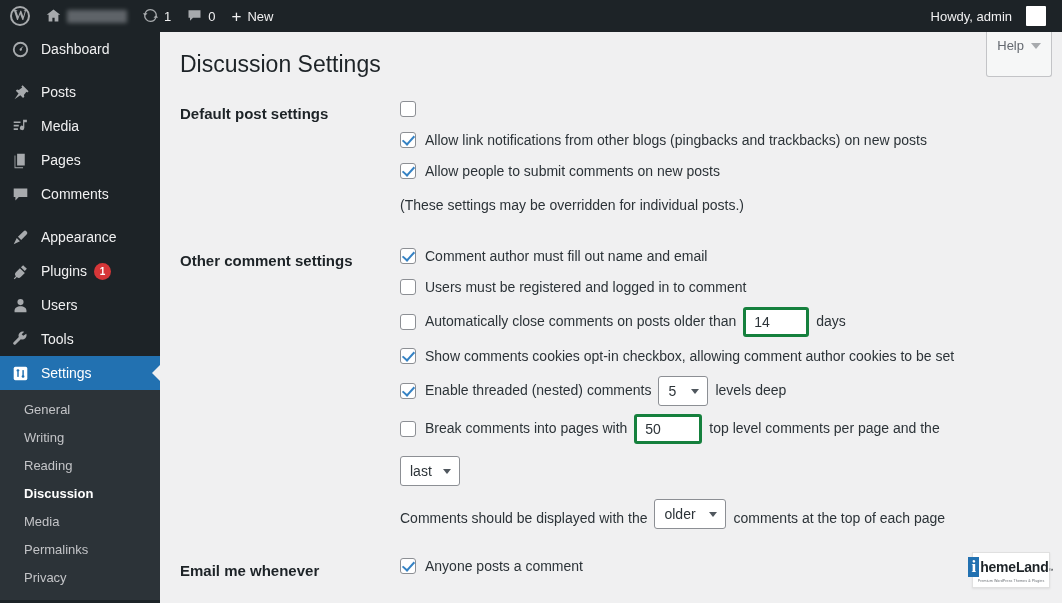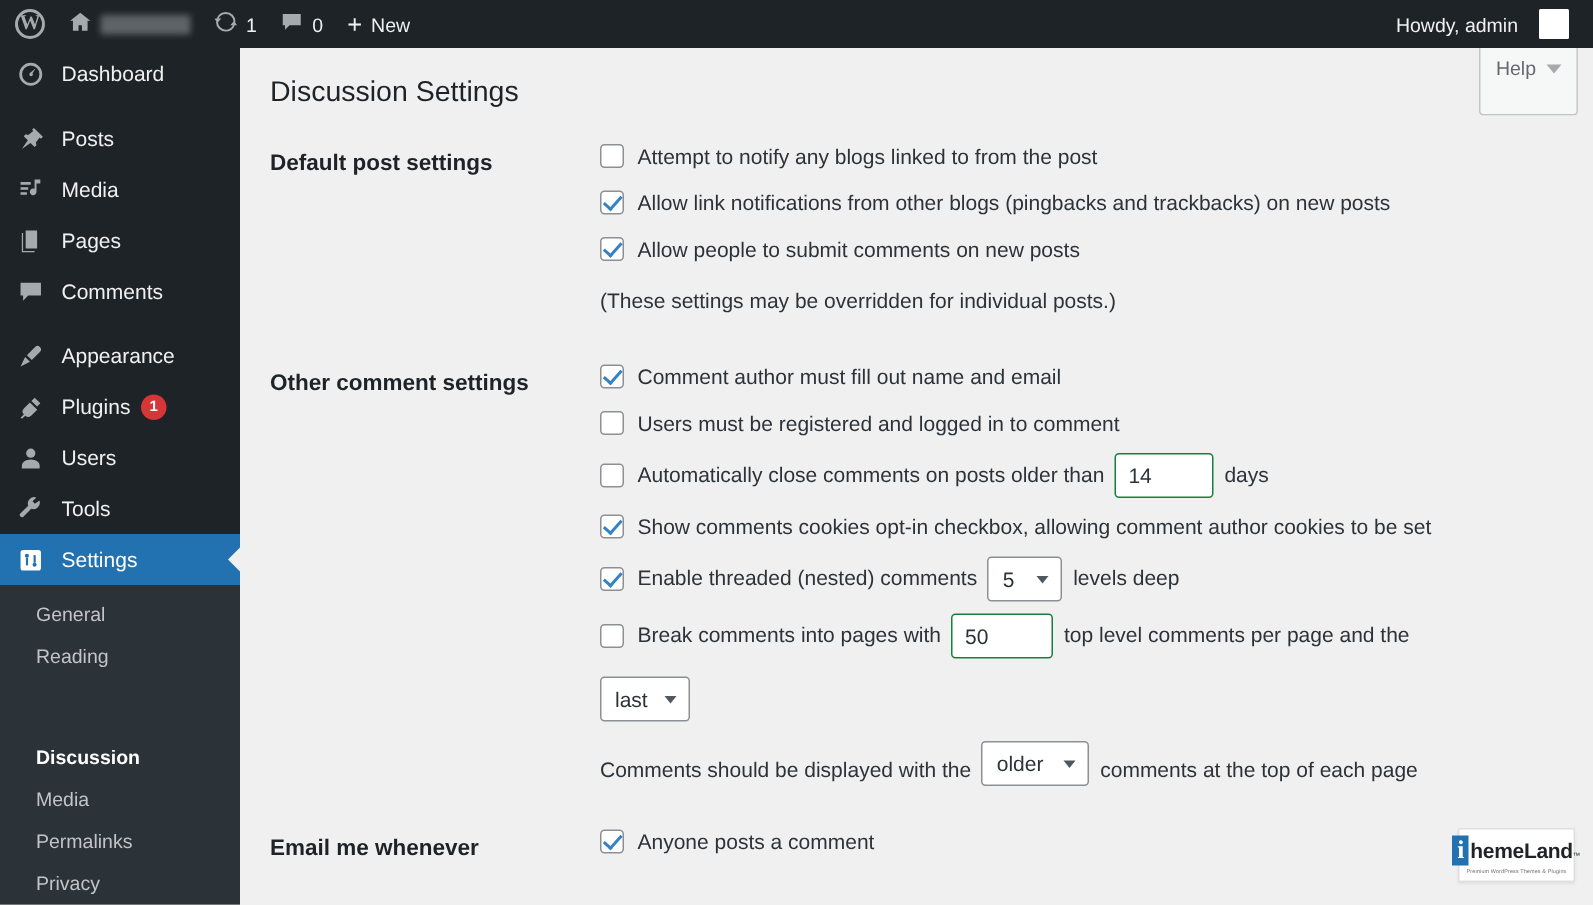--- a/index.html
+++ b/index.html
@@ -74,42 +74,42 @@
     background: #d63638; color: #fff; font-size: 10px; font-weight: bold;
     min-width: 17px; height: 17px; border-radius: 9px; margin-left: 7px;
     display: inline-flex; align-items: center; justify-content: center;
     padding: 0 5px;
   }
   #submenu { background: #2c3338; padding: 6px 0 8px 0; }
   .submenu-item {
     display: block; padding: 5px 0 5px 24px;
     font-size: 13px; color: #c3c4c7; line-height: 18px;
   }
-  .submenu-item.current { color: #fff; font-weight: bold; margin-top: 39px; }
+  .submenu-item.current { color: #fff; font-weight: bold; }
 
   
   #content {
     position: absolute; top: 32px; left: 160px;
     width: 902px; height: 571px; background: #f0f0f1;
     overflow: hidden;
   }
   #help-btn {
     position: absolute; top: 0px; right: 10px;
     background: #f6f7f7; border: 1px solid #c3c4c7; border-top: none;
     border-radius: 0 0 3px 3px;
     padding: 6px 10px 23px 10px; font-size: 13px; color: #646970;
     display: flex; align-items: center; gap: 7px;
   }
   .caret-down {
     width: 0; height: 0; border-style: solid;
     border-width: 6px 5px 0 5px;
     border-color: #a7aaad transparent transparent transparent;
   }
   #page-title {
-    font-size: 19px; font-weight: 400; color: #1d2327;
+    font-size: 23px; font-weight: 400; color: #1d2327;
     padding: 18px 0 0 20px; line-height: 1.3; margin: 0;
   }
 
   #form { padding: 14px 0 0 20px; }
   .row { display: flex; align-items: flex-start; margin-bottom: 0; }
   .row-label {
     width: 220px; flex: 0 0 220px;
     font-size: 15px; font-weight: bold; color: #1d2327;
     padding-top: 9px; line-height: 1.4;
   }
@@ -126,21 +126,21 @@
   }
   .cb.checked::after {
     content: ""; position: absolute;
     left: 4px; top: 0px; width: 5px; height: 10px;
     border: solid #3582c4; border-width: 0 2px 2px 0;
     transform: rotate(42deg);
   }
   .note { font-size: 14px; color: #2c3338; padding: 8px 0 2px 0; line-height: 1.5; }
 
   .txtinput {
-    border: 1px solid #15803d; border-radius: 3px; background: #fff;
+    border: 3px solid #15803d; border-radius: 3px; background: #fff;
     height: 30px; font-size: 14px; color: #2c3338;
     padding: 0 8px; font-family: "Liberation Sans", sans-serif;
     margin: 0 7px; box-shadow: 0 0 0 transparent;
   }
   .txt-days { width: 66px; }
   .txt-perpage { width: 68px; }
 
   .sel {
     border: 1px solid #8c8f94; border-radius: 3px; background: #fff;
     height: 30px; min-width: 50px; font-size: 14px; color: #2c3338;
@@ -319,20 +319,21 @@
               <circle cx="13" cy="13.5" r="1.6"></circle>
               <rect x="12.2" y="6" width="1.7" height="6"></rect>
             </g>
           </svg>
       </span>
       <span>Settings</span>
     </div>
 
     <div id="submenu">
       <div class="submenu-item">General</div>
+      <div class="submenu-item">Writing</div>
       <div class="submenu-item">Reading</div>
       <div class="submenu-item current">Discussion</div>
       <div class="submenu-item">Media</div>
       <div class="submenu-item">Permalinks</div>
       <div class="submenu-item">Privacy</div>
     </div>
   </div>
 
   <div id="content">
 
@@ -344,21 +345,20 @@
     <h1 id="page-title">Discussion Settings</h1>
 
     <div id="form">
 
       <div class="row">
         <div class="row-label">Default post settings</div>
         <div class="row-fields">
 
           <label class="opt">
             <span class="cb"></span>
-            <span class="opt-text">Attempt to notify any blogs linked to from the post</span>
           </label>
 
           <label class="opt">
             <span class="cb checked"></span>
             <span class="opt-text">Allow link notifications from other blogs (pingbacks and trackbacks) on new posts</span>
           </label>
 
           <label class="opt">
             <span class="cb checked"></span>
             <span class="opt-text">Allow people to submit comments on new posts</span>

